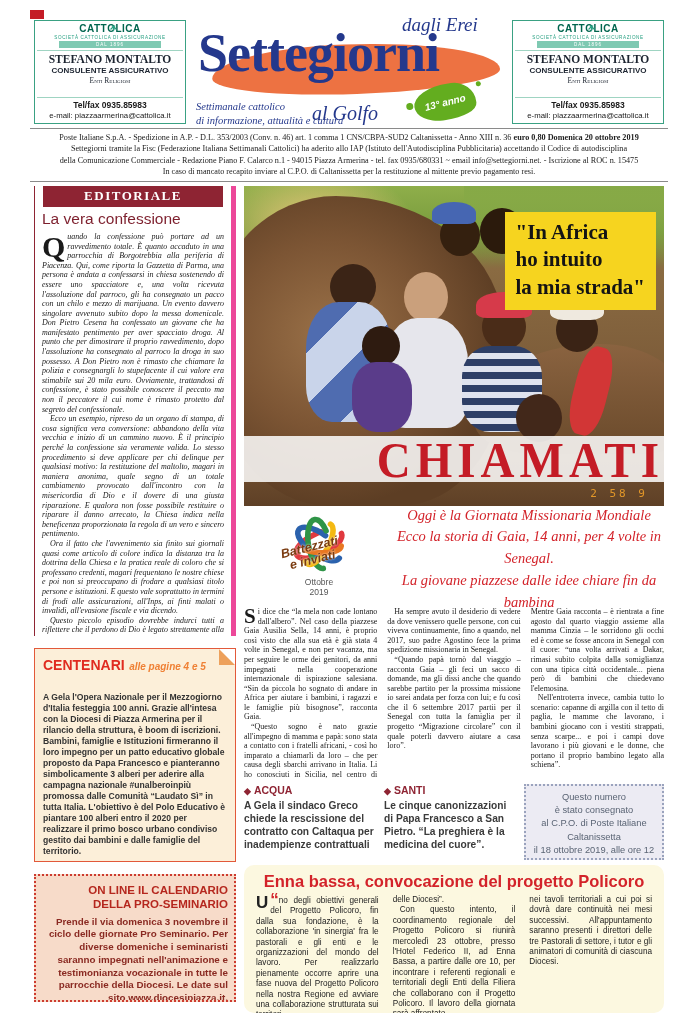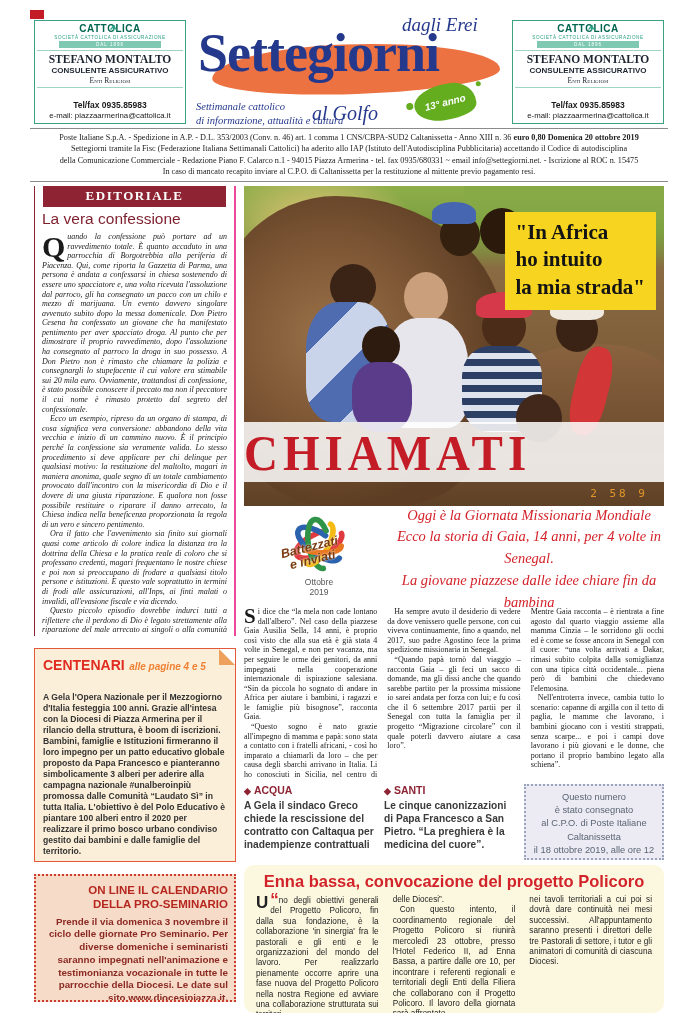--- a/index.html
+++ b/index.html
@@ -13,21 +13,21 @@
   .ad-box { width:152px; border:1px solid #3aa183; box-shadow:0 0 0 2px #fff inset; padding:3px 2px;
             text-align:center; height:104px; margin-top:6px; background:#fff; }
   .brand { font-family:"Liberation Sans",sans-serif; font-weight:bold; font-size:10px; color:#00654e; letter-spacing:.5px; line-height:1; }
   .brand-o { position:relative; display:inline-block; }
   .brand-o svg { position:absolute; left:1px; top:-2px; width:11px; height:11px; }
   .ad-sub { font-size:4.6px; color:#2aa183; letter-spacing:.6px; margin-top:1px; }
   .ad-band { background:#7fc9b2; color:#fff; font-size:4.5px; letter-spacing:1px; width:70%; margin:1px auto 2px; padding:1px 0; }
   .ad-name { font-family:"Liberation Serif",serif; font-weight:bold; font-size:11.5px; color:#1c2430; border-top:1px solid #9fd4c2; padding-top:2px; }
   .ad-role { font-weight:bold; font-size:8px; color:#1c2430; margin-top:1px; }
   .ad-ent { font-family:"Liberation Serif",serif; font-variant:small-caps; font-size:7.5px; color:#1c2430; margin-top:1px; }
-  .ad-tel { font-weight:bold; font-size:8.5px; border-top:1px solid #9fd4c2; margin-top:2px; padding-top:12px; }
+  .ad-tel { font-weight:bold; font-size:8.5px; border-top:1px solid #9fd4c2; margin-top:12px; padding-top:2px; }
   .ad-mail { font-size:7.8px; margin-top:1px; }
 
   .masthead { flex:1; position:relative; }
   .mh-top { position:absolute; top:0px; left:208px; font-family:Liberation Serif, serif; font-style:italic; font-size:19px; color:#24388c; }
   .mh-swoosh { position:absolute; left:18px; top:30px; width:288px; height:50px; background:#ed7242; border-radius:46% 54% 50% 50% / 60% 60% 40% 40%; transform:rotate(-2deg); }
   .mh-title { position:absolute; left:4px; top:8px; font-family:"Liberation Serif",serif; font-weight:bold; font-size:54px; color:#24388c; letter-spacing:-1px; }
   .mh-bottom { position:absolute; left:118px; top:88px; font-family:"Liberation Serif",serif; font-style:italic; font-size:20px; color:#24388c; }
   .tagline { position:absolute; left:2px; top:86px; font-family:"Liberation Serif",serif; font-style:italic; font-size:10.5px; line-height:1.35; color:#24388c; white-space:pre-line; }
   .splash { position:absolute; right:28px; top:70px; width:62px; height:36px; background:#63ad1f; border-radius:62% 38% 55% 45% / 55% 62% 38% 50%; transform:rotate(-8deg); }
   .splash::before { content:""; position:absolute; left:-8px; top:14px; width:7px; height:7px; background:#63ad1f; border-radius:50%; }
@@ -37,21 +37,21 @@
 
   .rule { border-top:1px solid #8a8a8a; margin:2px 30px; }
   .imprint { text-align:center; font-family:"Liberation Serif",serif; font-size:8.2px; line-height:1.4; color:#222; padding:1px 30px; }
 
   
   .content { display:flex; gap:8px; padding:2px 34px 0; }
   .left { width:202px; flex:none; }
   .main { flex:1; min-width:0; }
 
   
-  .editorial { border-left:1px solid #8e2433; border-right:2px solid #ec4899; padding:0 7px 4px; height:450px; overflow:hidden; }
+  .editorial { border-left:1px solid #8e2433; border-right:5px solid #ec4899; padding:0 7px 4px; height:450px; overflow:hidden; }
   .ed-label { background:#8e2433; color:#fff; font-family:"Liberation Serif",serif; font-weight:bold;
               font-size:13px; letter-spacing:1.5px; text-align:center; padding:2px 0 3px; margin:0 1px; }
   .ed-title { color:#7d1f2d; font-size:15.5px; font-weight:normal; margin:3px 0 4px; }
   .ed-body p { font-family:"Liberation Serif",serif; font-style:italic; font-size:8px; line-height:1.2;
                text-align:justify; text-indent:8px; }
   .ed-body p.first { text-indent:0; }
   .dropcap-q { float:left; font-size:30px; line-height:.85; font-style:normal; font-weight:bold; color:#1a1a1a;
                padding:2px 2px 0 0; font-family:"Liberation Serif",serif; }
 
   
@@ -79,22 +79,22 @@
                background:linear-gradient(180deg,#86a946,rgba(134,169,70,0)); }
   .ph-trunk { position:absolute; left:-30px; top:10px; width:290px; height:310px;
               background:radial-gradient(60% 55% at 40% 45%,#9a7148 0%,#7c5534 55%,#5d3e24 100%);
               border-radius:42% 58% 36% 40% / 40% 44% 42% 46%; }
   .ph-root { position:absolute; right:-20px; bottom:52px; width:210px; height:110px;
              background:linear-gradient(180deg,#8a6340,#6a4a2b); border-radius:60% 40% 20% 30%/70% 50% 20% 30%; }
   .fig { position:absolute; border-radius:50%; }
   .quote-box { position:absolute; top:26px; right:8px; background:#f6d41f; padding:7px 11px 9px; }
   .quote-box div { font-family:"Liberation Serif",serif; font-weight:bold; font-size:21px; line-height:1.3;
                    color:#141414; white-space:pre-line; }
-  .headline-band { position:absolute; left:0; right:0; bottom:24px; height:60px; background:rgba(255,255,255,.85);
-                   display:flex; align-items:center; justify-content:flex-start; }
+  .headline-band { position:absolute; left:0; right:0; bottom:24px; height:46px; background:rgba(255,255,255,.85);
+                   display:flex; align-items:center; justify-content:flex-end; }
   .headline { color:#c41c26; font-family:"Liberation Serif",serif; font-weight:bold; font-size:47px;
               letter-spacing:5px; transform:scaleY(1.1); }
   .camera-stamp { position:absolute; right:16px; bottom:6px; color:#f0a028; font-family:"DejaVu Sans Mono",monospace;
                   font-size:11px; letter-spacing:3px; opacity:.9; }
 
   .logo-row { display:flex; margin-top:5px; height:96px; }
   .mission-logo { width:150px; flex:none; position:relative; text-align:center; }
   .mission-logo svg { margin-top:2px; }
   .ml-text { position:absolute; top:30px; left:38px; transform:rotate(-14deg); color:#7a3b10; font-weight:bold;
              font-style:italic; font-size:12.5px; line-height:1.05; white-space:pre-line; text-shadow:0 0 2px #fff; }

